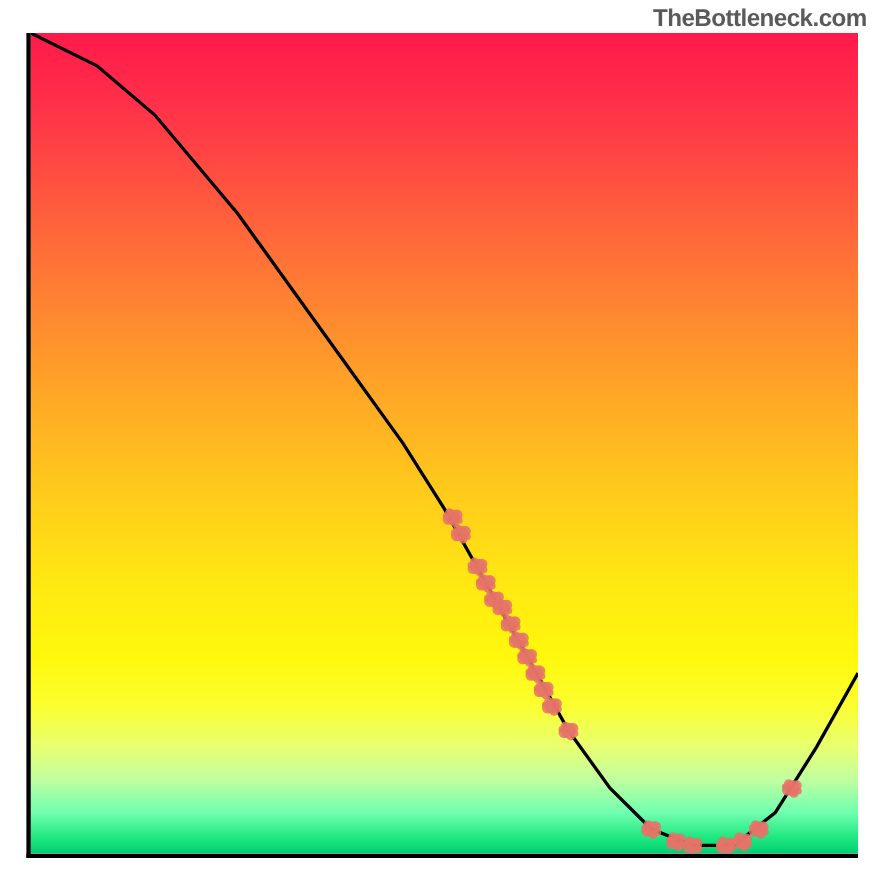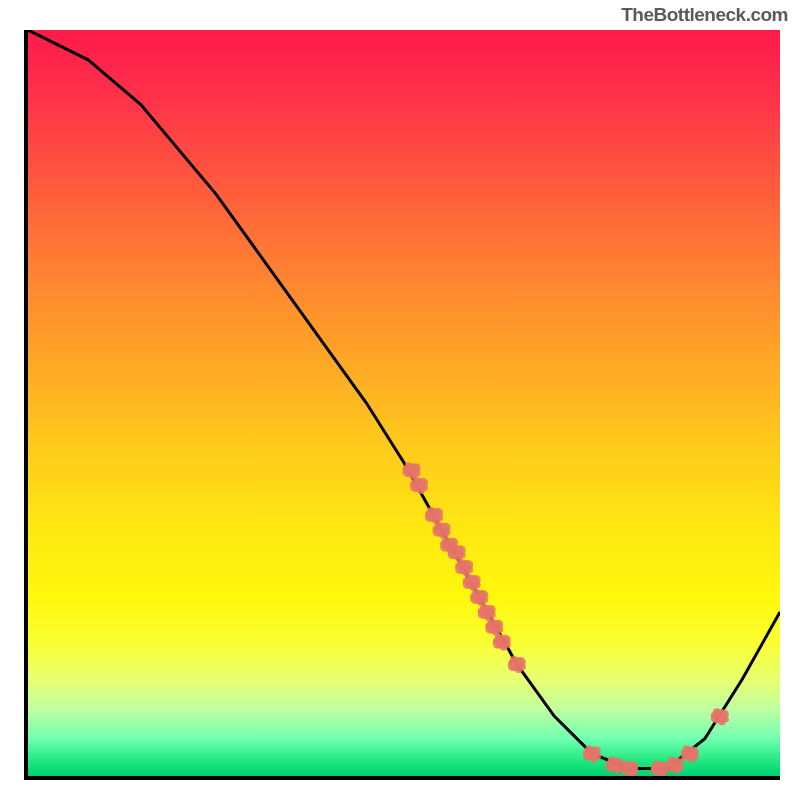--- a/index.html
+++ b/index.html
@@ -12,21 +12,21 @@
   }
   .container {
     position: relative;
     width: 800px;
     height: 800px;
   }
   .watermark {
     position: absolute;
     top: 4px;
     right: 12px;
-    font-size: 19px;
+    font-size: 22px;
     font-weight: bold;
     color: #5a5a5a;
     letter-spacing: -0.5px;
   }
   .plot-area {
     position: absolute;
     left: 24px;
     top: 30px;
     width: 752px;
     height: 746px;

